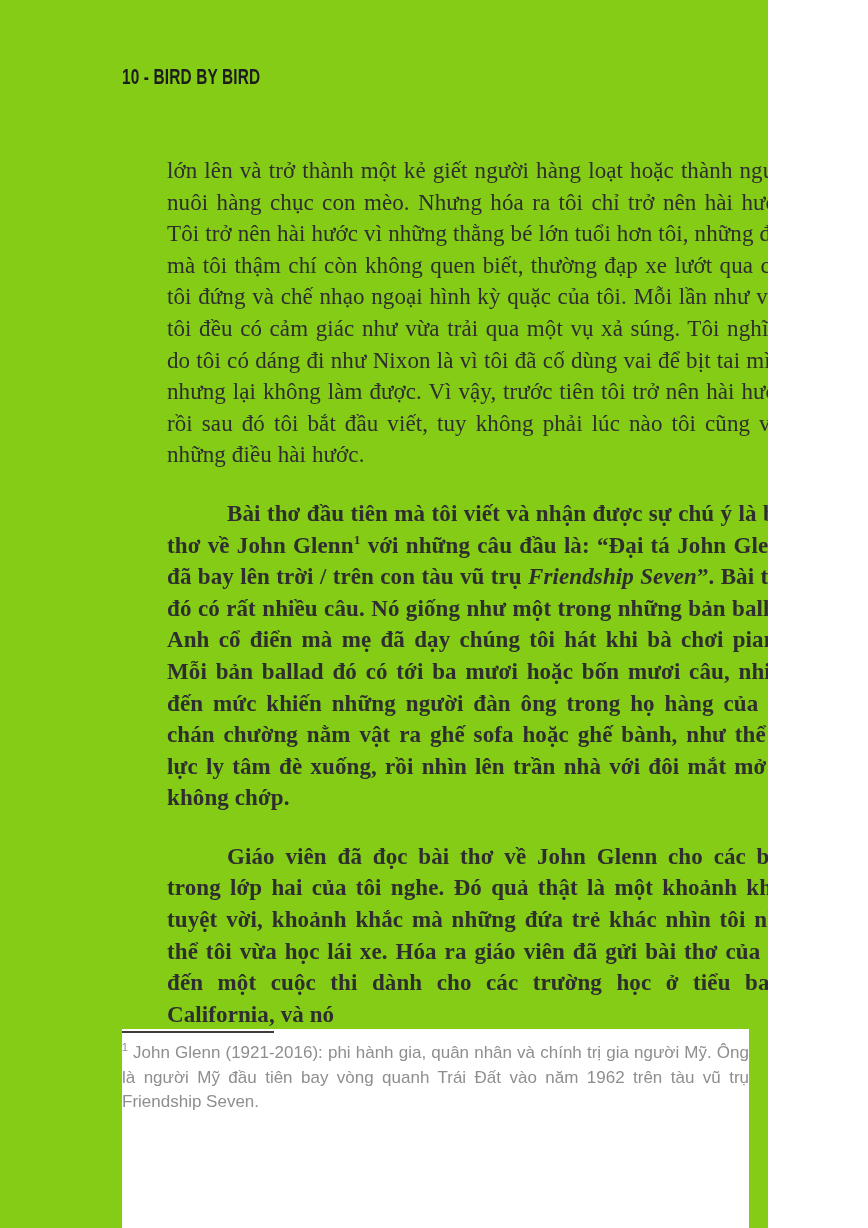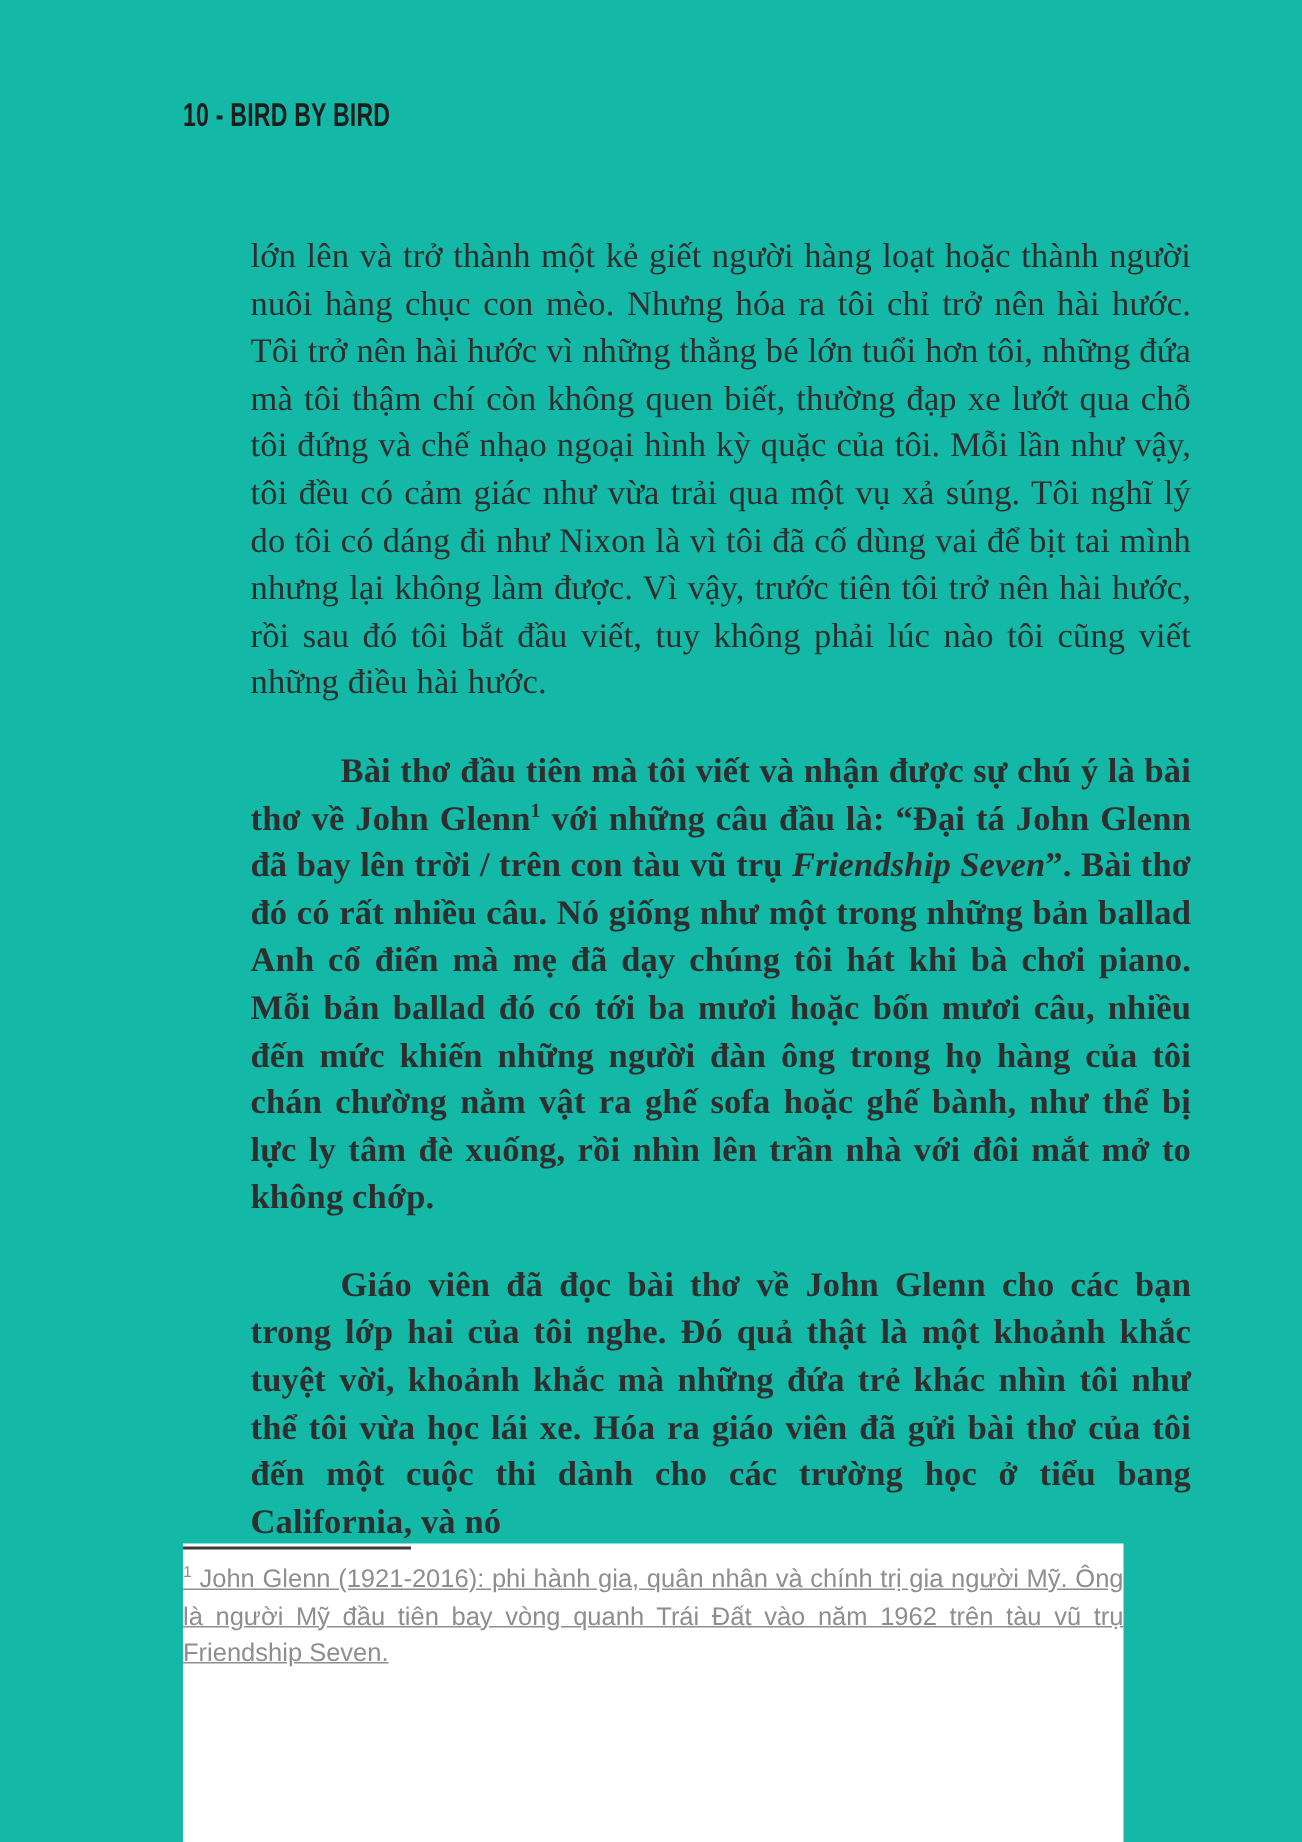--- a/index.html
+++ b/index.html
@@ -3,22 +3,22 @@
 <meta charset="utf-8">
 <style>
   html, body { margin: 0; padding: 0; }
   body {
     width: 868px; height: 1228px;
     background: #ffffff;
     font-family: "Liberation Serif", serif;
   }
   .page {
     position: relative;
-    width: 868px; height: 1228px;
-    background: #14b8a6;
+    width: 768px; height: 1228px;
+    background: #84cc16;
     overflow: hidden;
   }
   .running-head {
     position: absolute;
     top: 64px; left: 122px;
     height: 24px;
   }
   .running-head-text {
     display: inline-block;
     font-family: "Liberation Sans", sans-serif;
@@ -58,21 +58,21 @@
     color: #8e8e8e;
     font-size: 17px;
     line-height: 24.5px;
     text-align: justify;
   }
   .fn-rule {
     width: 152px; height: 2px;
     background: #3c3c3c;
     margin: 2px 0 8px 0;
   }
-  .fn-text { margin: 0; text-decoration: underline; }
+  .fn-text { margin: 0; }
   .fn-text sup {
     font-size: 62%;
     line-height: 0;
     vertical-align: super;
   }
 </style>
 </head>
 <body>
 
 <div class="page">

